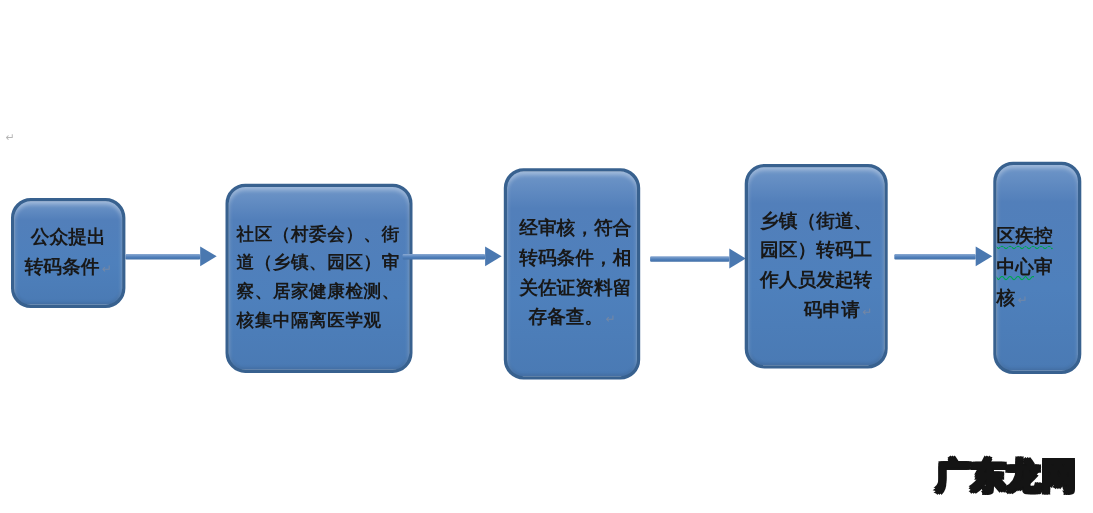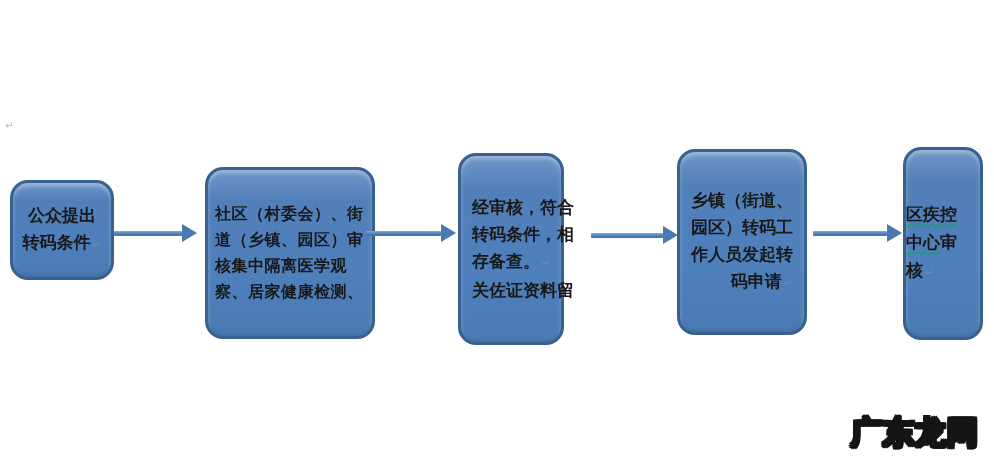--- a/index.html
+++ b/index.html
@@ -25,21 +25,21 @@
     color: #181818;
     font-weight: bold;
   }
   .flow-box .txt { width: 100%; }
   .line { display: block; white-space: nowrap; }
 
   .box-1 { left: 10px;  top: 180px; width: 104px; height: 100px; text-align: center; font-size: 17px; }
   .box-1 .line { line-height: 27px; }
   .box-2 { left: 205px; top: 167px; width: 170px; height: 172px; text-align: left; font-size: 16px; padding: 0 7px; align-items: center; }
   .box-2 .line { line-height: 26px; letter-spacing: 0.5px; }
-  .box-3 { left: 458px; top: 153px; width: 106px; height: 192px; text-align: left; font-size: 17px; padding: 0 11px; }
+  .box-3 { left: 458px; top: 153px; width: 124px; height: 192px; text-align: center; font-size: 17px; padding: 0 11px; }
   .box-3 .line { line-height: 27px; }
   .box-4 { left: 677px; top: 149px; width: 130px; height: 186px; text-align: right; font-size: 17px; padding: 1px 11px; }
   .box-4 .line { line-height: 27px; }
   .box-5 { left: 903px; top: 147px; width: 80px;  height: 193px; text-align: left; font-size: 17px; }
   .box-5 .line { line-height: 28px; }
 
   .squiggle {
     text-decoration: underline;
     text-decoration-style: wavy;
     text-decoration-color: #00a651;
@@ -117,36 +117,36 @@
 
   <div class="arrow arrow-1">
     <div class="shaft"></div>
     <div class="head"></div>
   </div>
 
   <div class="flow-box box-2">
     <div class="txt">
       <span class="line">社区（村委会）、街</span>
       <span class="line">道（乡镇、园区）审</span>
+      <span class="line">察、居家健康检测、</span>
       <span class="line">核集中隔离医学观</span>
-      <span class="line">察、居家健康检测、</span>
     </div>
   </div>
 
   <div class="arrow arrow-2">
     <div class="shaft"></div>
     <div class="head"></div>
   </div>
 
   <div class="flow-box box-3">
     <div class="txt">
       <span class="line">经审核，符合</span>
       <span class="line">转码条件，相</span>
+      <span class="line">关佐证资料留</span>
       <span class="line"><span>存备查。</span><span class="return-mark">↵</span></span>
-      <span class="line">关佐证资料留</span>
     </div>
   </div>
 
   <div class="arrow arrow-3">
     <div class="shaft"></div>
     <div class="head"></div>
   </div>
 
   <div class="flow-box box-4">
     <div class="txt">

